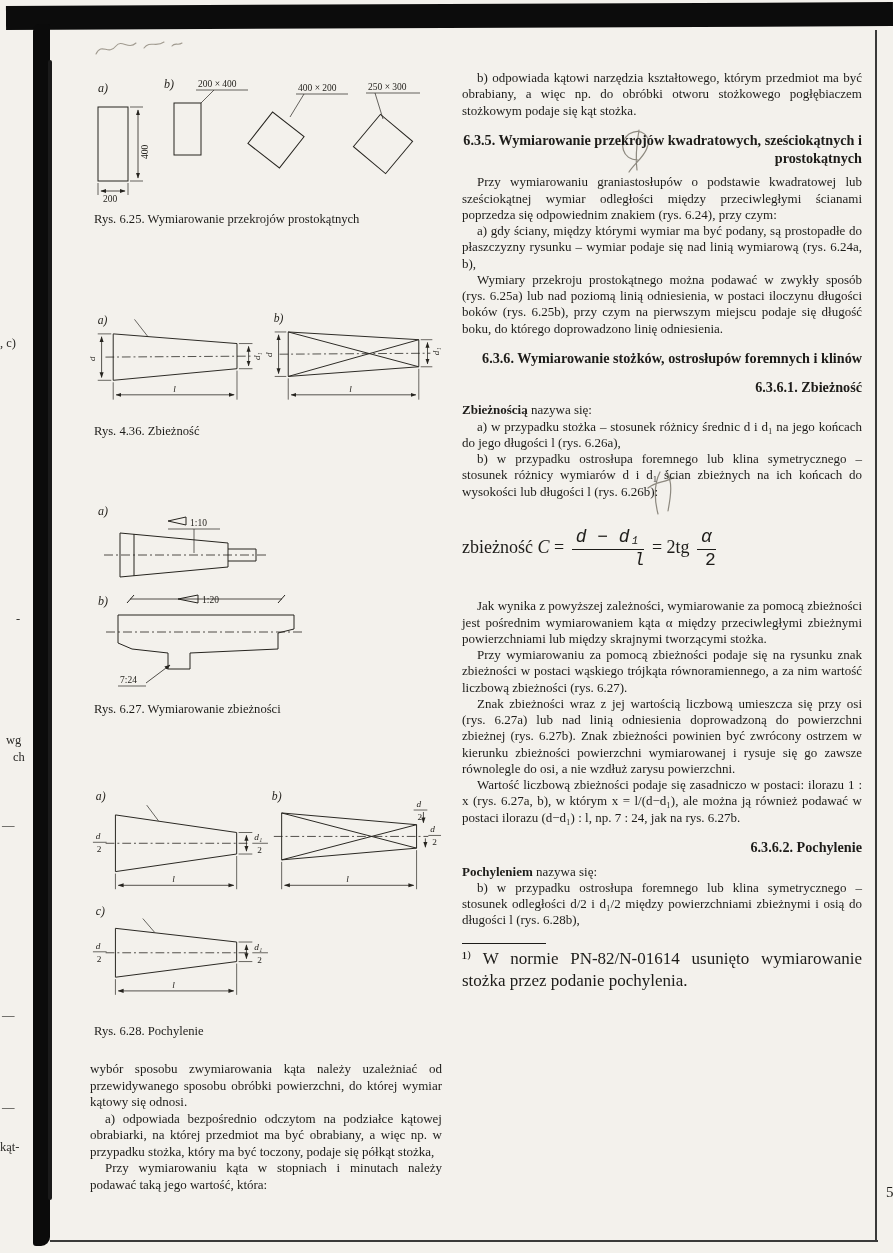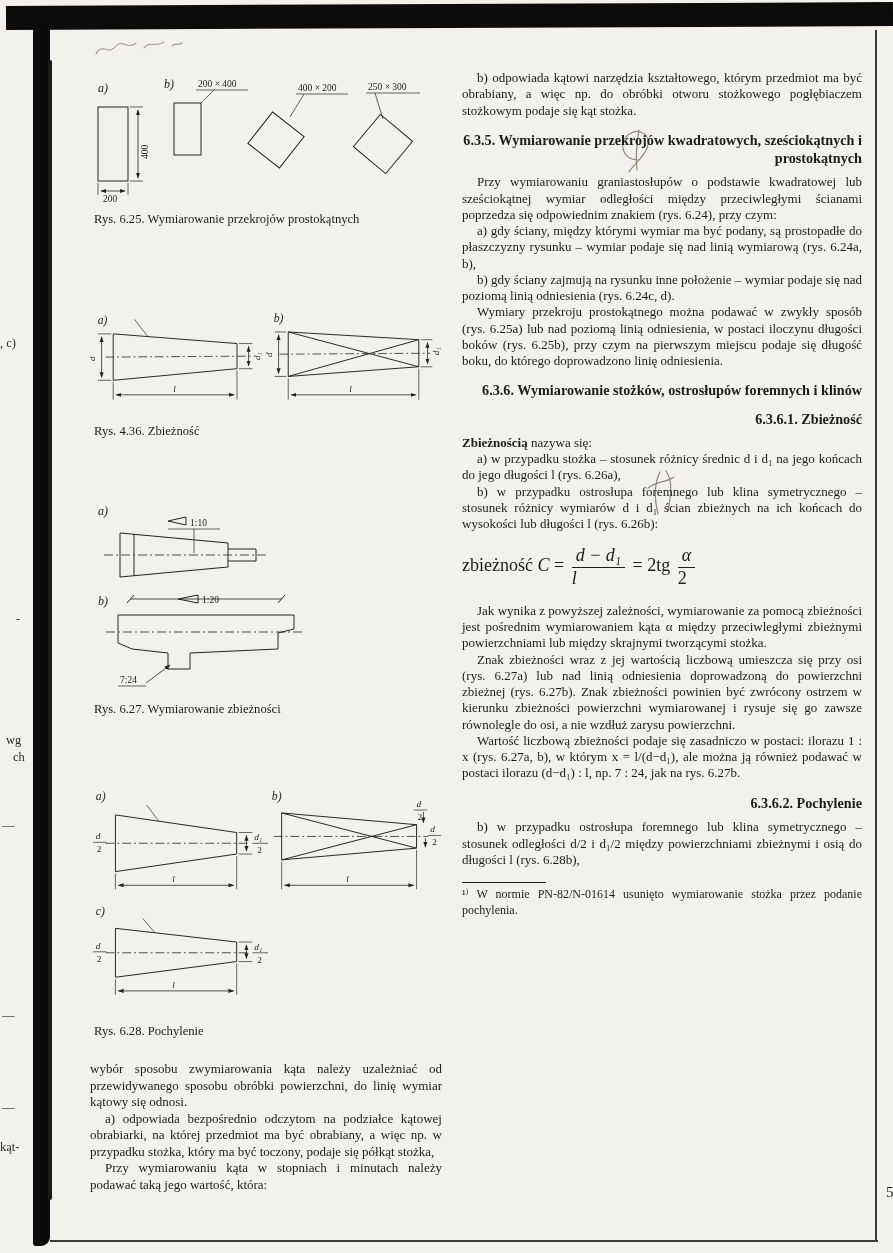--- a/index.html
+++ b/index.html
@@ -29,26 +29,26 @@
   h3.tight { margin:11px 0 6px; }
 
   figure { margin:0; padding:0; }
   .caption { font-size:12.6px; margin:5px 0 0 4px; }
 
   .ltext { margin-top:22px; font-size:13px; line-height:1.27; text-align:justify; }
   .ltext p { margin:0; text-indent:15px; }
   .ltext p.noind { text-indent:0; }
 
   .formula { margin:10px 0 10px; text-indent:0; font-size:18px; text-align:left; }
-  .frac { display:inline-block; vertical-align:middle; text-align:left; margin:4px 3px; line-height:1.1; }
+  .frac { display:inline-block; vertical-align:middle; text-align:right; margin:18px 3px; line-height:1.1;font-family:Liberation Mono, monospace; }
   .frac .num { display:block; padding:0 4px 1px; border-bottom:1px solid #1d1c19; }
   .frac .den { display:block; padding-top:1px; }
 
   .footnote-rule { width:84px; border-top:1px solid #1d1c19; margin:14px 0 4px; }
-  .footnote { font-size:12px; line-height:1.3; text-indent:10px; text-align:justify; }
+  .footnote { font-size:17px; line-height:1.3; text-indent:10px; text-align:justify; }
 
   .pagenum { position:absolute; left:842px; top:1184px; font-size:15px;margin-left:44px; }
 
   
   .fig line, .fig polygon, .fig path, .fig rect { stroke:#26241f; stroke-width:1; fill:none; }
   .fig .ext { stroke-width:0.7; }
   .fig .dim { stroke-width:0.8; }
   .fig .cl  { stroke-width:0.8; stroke-dasharray:9 3 2 3; }
   .fig text { fill:#26241f; stroke:none; font-family:"Liberation Serif","DejaVu Serif",serif; }
   .fig .lb { font-size:12px; font-style:italic; }
@@ -268,51 +268,52 @@
           <line class="ext" x1="26" y1="198" x2="26" y2="214"></line>
           <line class="ext" x1="150" y1="182" x2="150" y2="214"></line>
           <line class="dim" x1="29" y1="210" x2="147" y2="210" marker-start="url(#arr)" marker-end="url(#arr)"></line>
           <text class="dt it" x="84" y="207">l</text>
         </g>
       </svg>
       <figcaption class="caption">Rys. 6.28. Pochylenie</figcaption>
     </figure>
 
     <div class="ltext">
-      <p class="noind">wybór sposobu zwymiarowania kąta należy uzależniać od przewidywanego sposobu obróbki powierzchni, do linię wymiar kątowy się odnosi.</p>
+      <p class="noind">wybór sposobu zwymiarowania kąta należy uzależniać od przewidywanego sposobu obróbki powierzchni, do której wymiar kątowy się odnosi.</p>
       <p>a) odpowiada bezpośrednio odczytom na podziałce kątowej obrabiarki, na której przedmiot ma być obrabiany, a więc np. w przypadku stożka, który ma być toczony, podaje się półkąt stożka,</p>
       <p>Przy wymiarowaniu kąta w stopniach i minutach należy podawać taką jego wartość, która:</p>
     </div>
   </div>
 
   <div class="col-right">
     <p>b) odpowiada kątowi narzędzia kształtowego, którym przedmiot ma być obrabiany, a więc np. do obróbki otworu stożkowego pogłębiaczem stożkowym podaje się kąt stożka.</p>
 
     <h3>6.3.5. Wymiarowanie przekrojów kwadratowych, sześciokątnych i prostokątnych</h3>
     <p>Przy wymiarowaniu graniastosłupów o podstawie kwadratowej lub sześciokątnej wymiar odległości między przeciwległymi ścianami poprzedza się odpowiednim znakiem (rys. 6.24), przy czym:</p>
     <p>a) gdy ściany, między którymi wymiar ma być podany, są prostopadłe do płaszczyzny rysunku – wymiar podaje się nad linią wymiarową (rys. 6.24a, b),</p>
-    <p>b) gdy ściany zajmują na rysunku inne położenie – wymiar podaje się nad poziomą linią odniesienia (rys. 6.24c, d).</p>
     <p>Wymiary przekroju prostokątnego można podawać w zwykły sposób (rys. 6.25a) lub nad poziomą linią odniesienia, w postaci iloczynu długości boków (rys. 6.25b), przy czym na pierwszym miejscu podaje się długość boku, do którego doprowadzono linię odniesienia.</p>
 
     <h3>6.3.6. Wymiarowanie stożków, ostrosłupów foremnych i klinów</h3>
     <h3 class="tight">6.3.6.1. Zbieżność</h3>
 
     <p class="noind"><b>Zbieżnością</b><span> nazywa się:</span></p>
     <p>a) w przypadku stożka – stosunek różnicy średnic d i d₁ na jego końcach do jego długości l (rys. 6.26a),</p>
     <p>b) w przypadku ostrosłupa foremnego lub klina symetrycznego – stosunek różnicy wymiarów d i d₁ ścian zbieżnych na ich końcach do wysokości lub długości l (rys. 6.26b):</p>
 
     <div class="formula">
       <span>zbieżność </span><i>C</i><span> = </span><span class="frac"><span class="num"><i>d − d₁</i></span><span class="den"><i>l</i></span></span><span> = 2tg </span><span class="frac"><span class="num"><i>α</i></span><span class="den">2</span></span>
     </div>
 
     <p>Jak wynika z powyższej zależności, wymiarowanie za pomocą zbieżności jest pośrednim wymiarowaniem kąta α między przeciwległymi zbieżnymi powierzchniami lub między skrajnymi tworzącymi stożka.</p>
+    <p>Przy wymiarowaniu za pomocą zbieżności podaje się na rysunku znak zbieżności w postaci wąskiego trójkąta równoramiennego, a za nim wartość liczbową zbieżności (rys. 6.27).</p>
     <p>Znak zbieżności wraz z jej wartością liczbową umieszcza się przy osi (rys. 6.27a) lub nad linią odniesienia doprowadzoną do powierzchni zbieżnej (rys. 6.27b). Znak zbieżności powinien być zwrócony ostrzem w kierunku zbieżności powierzchni wymiarowanej i rysuje się go zawsze równolegle do osi, a nie wzdłuż zarysu powierzchni.</p>
     <p>Wartość liczbową zbieżności podaje się zasadniczo w postaci: ilorazu 1 : x (rys. 6.27a, b), w którym x = l/(d−d₁), ale można ją również podawać w postaci ilorazu (d−d₁) : l, np. 7 : 24, jak na rys. 6.27b.</p>
 
     <h3>6.3.6.2. Pochylenie</h3>
+    <p class="noind"><b>Pochyleniem</b><span> nazywa się:</span></p>
     <p>b) w przypadku ostrosłupa foremnego lub klina symetrycznego – stosunek odległości d/2 i d₁/2 między powierzchniami zbieżnymi i osią do długości l (rys. 6.28b),</p>
 
     <div class="footnote-rule"></div>
     <p class="footnote noind">¹⁾ W normie PN-82/N-01614 usunięto wymiarowanie stożka przez podanie pochylenia.</p>
   </div>
 
   <div class="pagenum">53</div>
 </div>
 
 </body></html>

